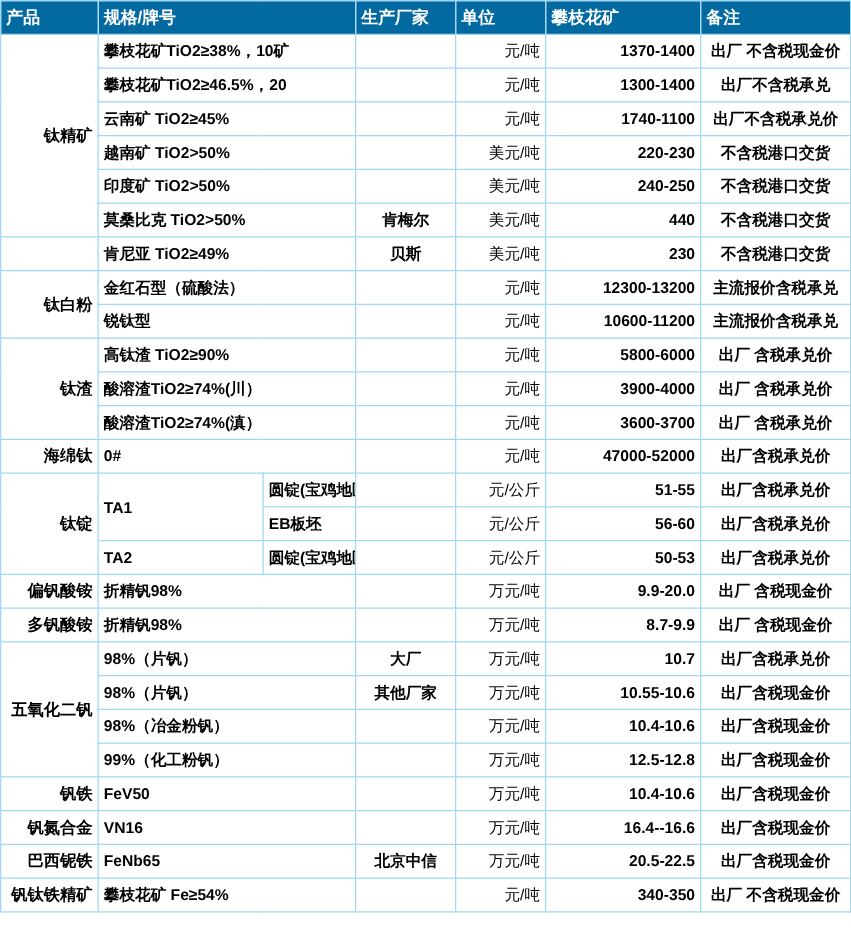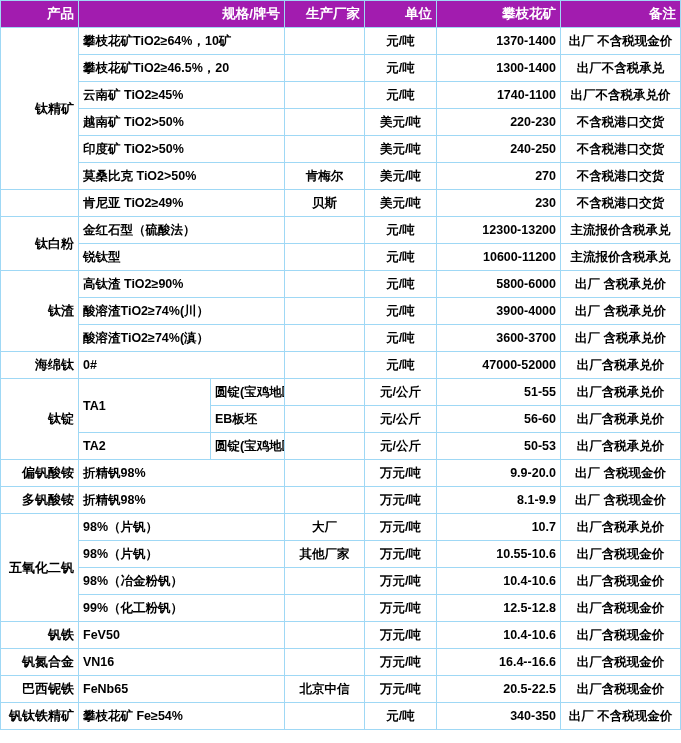--- a/index.html
+++ b/index.html
@@ -22,24 +22,24 @@
   table.price-table td, table.price-table th {
     border: 1px solid #9fd8f5;
     padding: 0 4px;
     height: 26px;
     line-height: 14px;
     vertical-align: middle;
     overflow: hidden;
     white-space: nowrap;
   }
   thead th {
-    background: #a21caf;
+    background: #0369a1;
     color: #ffffff;
     font-weight: bold;
-    text-align: right;
+    text-align: left;
     font-size: 13.5px;
     height: 34px;
     border: 1px solid #29b6ef;
   }
   td.cat {
     text-align: right;
     font-weight: bold;
     font-size: 13px;
   }
   td.spec {
@@ -52,22 +52,22 @@
     text-align: left;
     font-weight: bold;
     font-size: 12.5px;
     padding-left: 6px;
   }
   td.maker {
     text-align: center;
     font-weight: bold;
   }
   td.unit {
-    text-align: center;
-    font-weight: bold;
+    text-align: right;
+    font-weight: normal;
   }
   td.price {
     text-align: right;
     font-weight: bold;
   }
   td.note {
     text-align: center;
     font-weight: bold;
   }
   .col-cat { width: 78px; }
@@ -98,21 +98,21 @@
       <th>生产厂家</th>
       <th>单位</th>
       <th>攀枝花矿</th>
       <th>备注</th>
     </tr>
   </thead>
   <tbody>
 
     <tr>
       <td class="cat" rowspan="6">钛精矿</td>
-      <td class="spec" colspan="2">攀枝花矿TiO2≥64%，10矿</td>
+      <td class="spec" colspan="2">攀枝花矿TiO2≥38%，10矿</td>
       <td class="maker"></td>
       <td class="unit">元/吨</td>
       <td class="price">1370-1400</td>
       <td class="note">出厂 不含税现金价</td>
     </tr>
     <tr>
       <td class="spec" colspan="2">攀枝花矿TiO2≥46.5%，20</td>
       <td class="maker"></td>
       <td class="unit">元/吨</td>
       <td class="price">1300-1400</td>
@@ -136,21 +136,21 @@
       <td class="spec" colspan="2">印度矿 TiO2&gt;50%</td>
       <td class="maker"></td>
       <td class="unit">美元/吨</td>
       <td class="price">240-250</td>
       <td class="note">不含税港口交货</td>
     </tr>
     <tr>
       <td class="spec" colspan="2">莫桑比克 TiO2&gt;50%</td>
       <td class="maker">肯梅尔</td>
       <td class="unit">美元/吨</td>
-      <td class="price">270</td>
+      <td class="price">440</td>
       <td class="note">不含税港口交货</td>
     </tr>
     <tr>
       <td class="cat"></td>
       <td class="spec" colspan="2">肯尼亚 TiO2≥49%</td>
       <td class="maker">贝斯</td>
       <td class="unit">美元/吨</td>
       <td class="price">230</td>
       <td class="note">不含税港口交货</td>
     </tr>
@@ -235,21 +235,21 @@
       <td class="unit">万元/吨</td>
       <td class="price">9.9-20.0</td>
       <td class="note">出厂 含税现金价</td>
     </tr>
 
     <tr>
       <td class="cat">多钒酸铵</td>
       <td class="spec" colspan="2">折精钒98%</td>
       <td class="maker"></td>
       <td class="unit">万元/吨</td>
-      <td class="price">8.1-9.9</td>
+      <td class="price">8.7-9.9</td>
       <td class="note">出厂 含税现金价</td>
     </tr>
 
     <tr>
       <td class="cat" rowspan="4">五氧化二钒</td>
       <td class="spec" colspan="2">98%（片钒）</td>
       <td class="maker">大厂</td>
       <td class="unit">万元/吨</td>
       <td class="price">10.7</td>
       <td class="note">出厂含税承兑价</td>

